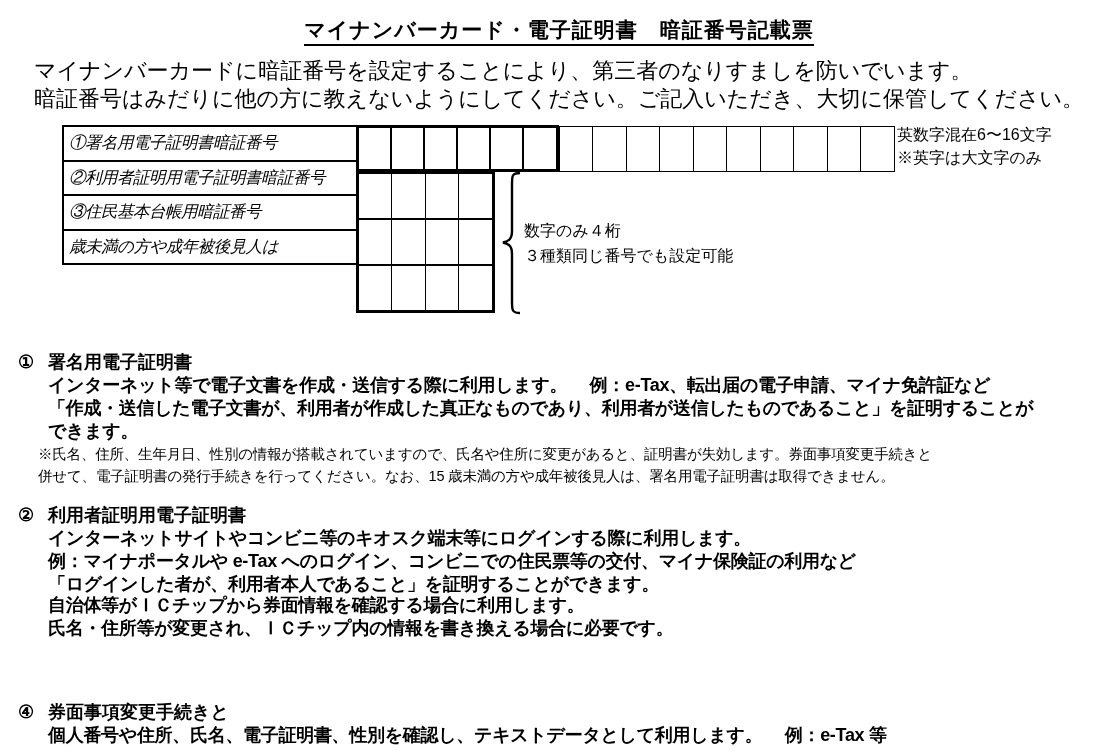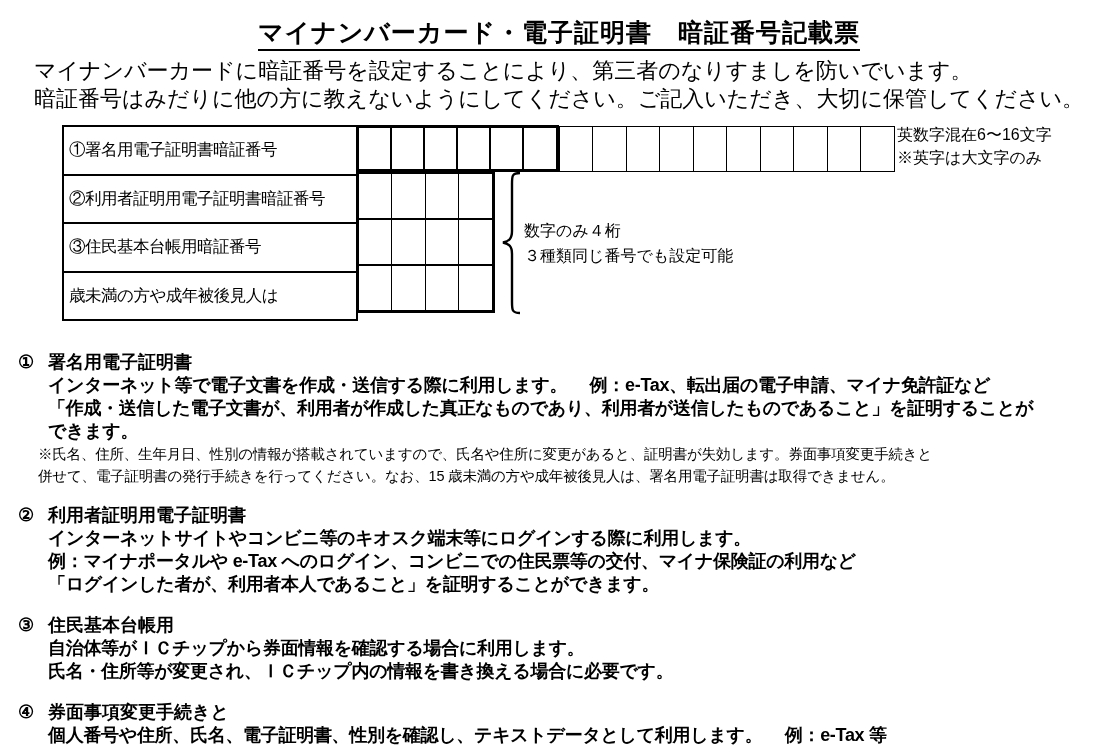--- a/index.html
+++ b/index.html
@@ -7,38 +7,38 @@
   body {
     width:1118px; height:756px;
     font-family:"Liberation Sans", sans-serif;
     color:#000;
     overflow:hidden;
   }
   .page { position:relative; width:1118px; height:756px; background:#fff; }
 
   .doc-title {
     position:absolute; top:16px; left:0; width:1118px;
-    text-align:center; font-size:25px; font-weight:bold;
+    text-align:center; font-size:21px; font-weight:bold;
     letter-spacing:1px; white-space:nowrap;
   }
   .doc-title span {
     border-bottom:2.5px solid #000; padding-bottom:3px;
   }
 
   .intro {
     position:absolute; left:34px; top:57px;
     font-size:22px; font-weight:normal; line-height:27.5px; white-space:nowrap;
   }
 
   
   .pin-table { position:absolute; left:62px; top:125px; width:1056px; height:190px; }
 
   .label-col {
-    position:absolute; left:0; top:0; width:296px; height:196px;
-    border:2.5px solid #000; display:flex; flex-direction:column;
+    position:absolute; left:0; top:0; width:296px; height:140px;
+    border:2.5px solid #000; display:flex; flex-direction:column;font-style:italic;
   }
   .label-row {
     flex:1; display:flex; align-items:center; padding-left:5px;
     font-size:16.5px; border-bottom:2.5px solid #000; white-space:nowrap;
     letter-spacing:-0.5px;
   }
   .label-row:last-child { border-bottom:none; }
 
   .cells { display:flex; width:100%; height:100%; }
   .cell { flex:1; border-right:1.6px solid #000; }
@@ -193,23 +193,20 @@
   <div class="sec sec2">
     <div class="sec-head">
       <span class="num">②</span><span>利用者証明用電子証明書</span>
     </div>
     <div class="sec-line">インターネットサイトやコンビニ等のキオスク端末等にログインする際に利用します。</div>
     <div class="sec-line">例：マイナポータルや e-Tax へのログイン、コンビニでの住民票等の交付、マイナ保険証の利用など</div>
     <div class="sec-line">「ログインした者が、利用者本人であること」を証明することができます。</div>
   </div>
 
   <div class="sec sec3">
-    <div class="sec-head">
-      <span class="num">③</span><span>住民基本台帳用</span>
-    </div>
     <div class="sec-line">自治体等がＩＣチップから券面情報を確認する場合に利用します。</div>
     <div class="sec-line">氏名・住所等が変更され、ＩＣチップ内の情報を書き換える場合に必要です。</div>
   </div>
 
   <div class="sec sec4">
     <div class="sec-head">
       <span class="num">④</span><span>券面事項変更手続きと</span>
     </div>
     <div class="sec-line">個人番号や住所、氏名、電子証明書、性別を確認し、テキストデータとして利用します。　 例：e-Tax 等</div>
   </div>

